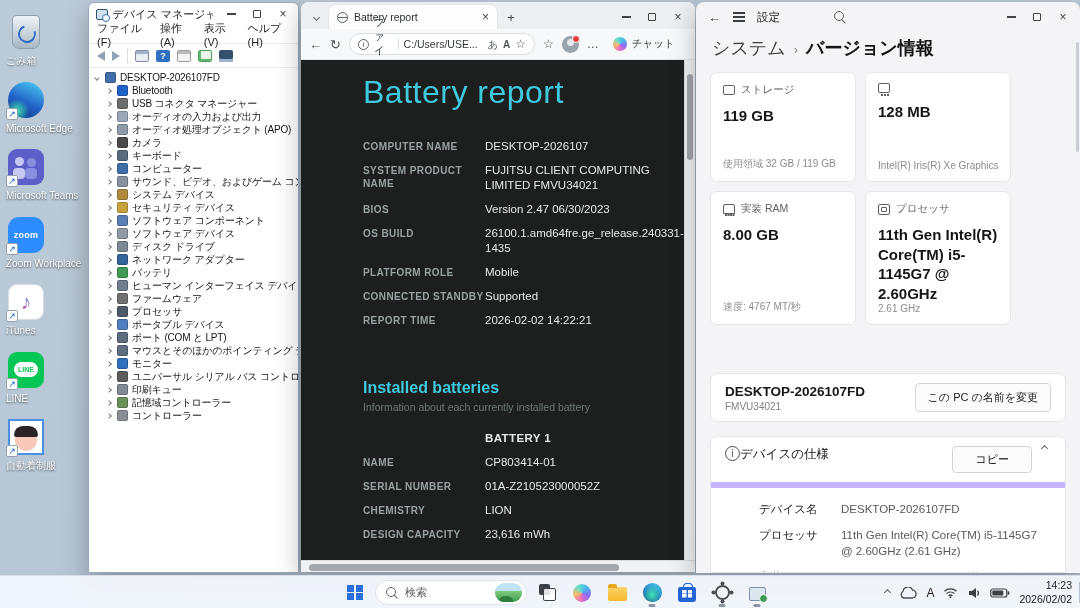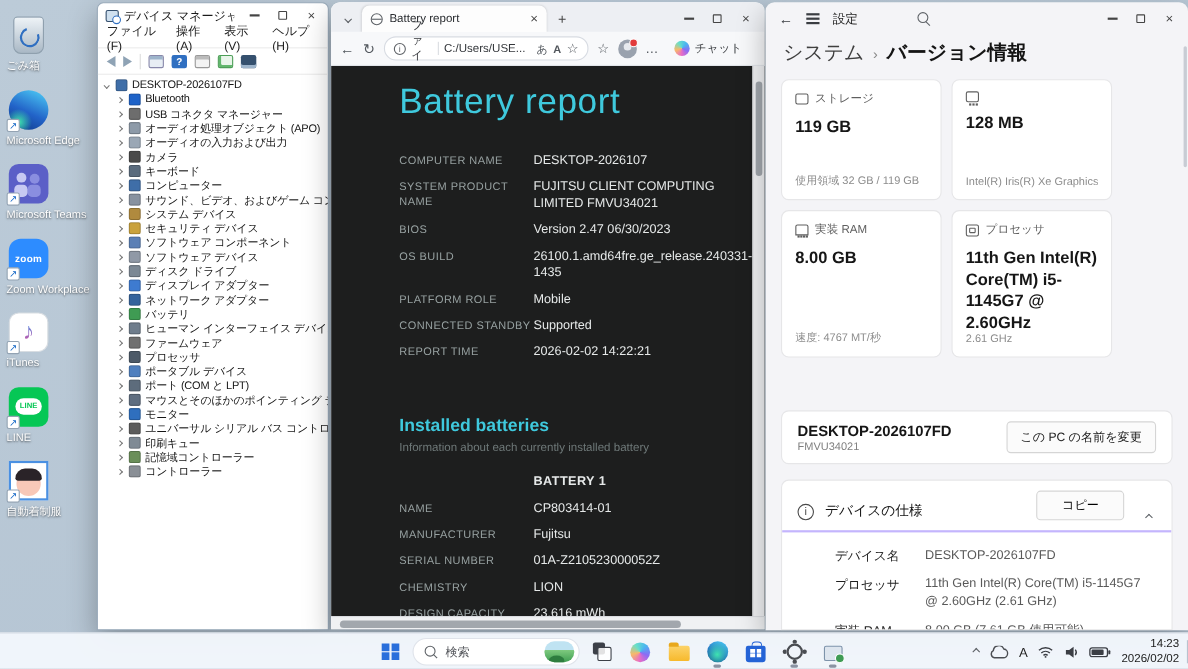--- a/index.html
+++ b/index.html
@@ -111,21 +111,21 @@
 [data-name="translate-icon"]::before{content:"あ";font-size:10px}
 [data-name="read-aloud-icon"]::before{content:"A";font-size:10px;font-weight:bold}
 .avatar{width:17px;height:17px;border-radius:50%;background:#9aa2ae;position:relative}
 .avatar::before{content:"";position:absolute;left:5px;top:3px;width:7px;height:7px;border-radius:50%;background:#e6e9ee}
 .avatar::after{content:"";position:absolute;right:-1px;top:-1px;width:6px;height:6px;border-radius:50%;background:#e23b3b;border:1px solid #fff}
 .chat-btn{display:flex;align-items:center;gap:5px;font-size:10.5px;color:#33363a;padding:2px 6px;border-radius:10px}
 .copilot-ic{width:14px;height:14px;border-radius:50%;background:conic-gradient(from 40deg,#4ab6f0,#8a6cf5,#e86cc6,#f7b96a,#69e0c8,#4ab6f0)}
 .br-content{flex:1;background:#1d1e1e;position:relative;overflow:hidden;padding:14px 26px 0 62px}
 .report-title{font-size:32px;font-weight:300;letter-spacing:.5px;color:#3fc9dd;margin-bottom:28px}
 .frow{display:flex;margin-bottom:9px}
-.frow .fl{flex:0 0 122px;font-size:10px;font-weight:400;letter-spacing:.4px;color:#98a2a2;line-height:1.35;padding-top:1px}
+.frow .fl{flex:0 0 122px;font-size:10px;font-weight:700;letter-spacing:.4px;color:#98a2a2;line-height:1.35;padding-top:1px}
 .frow .fv{flex:1;font-size:11.5px;color:#e6e9e9;line-height:1.3;max-width:190px}
 .sec-head{margin-top:52px;font-size:16px;font-weight:600;color:#3fc9dd}
 .sec-sub{font-size:10.5px;color:#6e7878;margin:4px 0 18px}
 .bat-col{font-size:10px;font-weight:600;color:#98a2a2;letter-spacing:.4px}
 .vscroll{position:absolute;right:0;top:0;bottom:0;width:11px;background:#f0f1f3;border-left:1px solid #dadce0}
 .vscroll .thumb{position:absolute;left:2px;right:2px;top:14px;height:86px;border-radius:4px;background:#a2a7ad}
 .hscroll{height:12px;background:#f0f1f3;border-top:1px solid #dadce0;position:relative}
 .hscroll .thumb{position:absolute;left:8px;top:2.5px;height:7px;width:310px;border-radius:4px;background:#a2a7ad}
 
 .win-st{left:696px;top:2px;width:384px;height:571px;background:#f4f4f7;border-radius:8px 8px 0 0;display:flex;flex-direction:column;overflow:hidden}
@@ -148,21 +148,21 @@
 [data-name="ram-card-icon"]::after{content:"";position:absolute;left:1px;bottom:-3px;width:1.5px;height:2px;background:#5f5f5f;box-shadow:2.5px 0 0 #5f5f5f,5px 0 0 #5f5f5f,7.5px 0 0 #5f5f5f}
 [data-name="cpu-card-icon"]{width:11px;height:11px;border-radius:2px}
 [data-name="cpu-card-icon"]::after{content:"";position:absolute;inset:2px;border:1px solid #5f5f5f;border-radius:1px}
 .card-val{font-size:15px;font-weight:600;color:#161616;margin-top:9px;line-height:1.3}
 .card-foot{margin-top:auto;font-size:10px;color:#8c8c8c;white-space:nowrap;overflow:hidden}
 .name-card{background:#fff;border:1px solid #e6e6e8;border-radius:7px;margin:36px 14px 0;padding:9px 14px;display:flex;align-items:center}
 .dev-name{font-size:13.5px;font-weight:600;color:#161616}
 .dev-model{font-size:10px;color:#7f7f7f;margin-top:2px}
 .btn{margin-left:auto;background:#fbfbfb;border:1px solid #d5d5d5;border-radius:4px;font-size:11px;color:#1a1a1a;padding:6px 12px;white-space:nowrap}
 .spec-card{background:#fff;border:1px solid #e6e6e8;border-radius:7px 7px 0 0;margin:14px 14px 0;flex:1;display:flex;flex-direction:column;overflow:hidden}
-.spec-head{display:flex;align-items:flex-end;gap:10px;padding:9px 14px;border-bottom:2px solid #c4b5fd}
+.spec-head{display:flex;align-items:flex-start;gap:0;padding:9px 14px;border-bottom:6px solid #c4b5fd}
 .info-big{width:15px;height:15px;border:1.2px solid #4a4a4a;border-radius:50%;font-size:10px;line-height:14px;text-align:center;color:#4a4a4a}
 .info-big::before{content:"i"}
 .spec-title{font-size:12.5px;color:#141414}
 .copy-btn{margin-left:auto;background:#fbfbfb;border:1px solid #d5d5d5;border-radius:4px;font-size:11px;padding:5px 22px}
 .spec-chev{margin:0 4px 0 10px}
 .spec-rows{padding:13px 14px 6px 48px}
 .srow{display:flex;margin-bottom:10px}
 .srow .sl{flex:0 0 82px;font-size:11.5px;color:#1f1f1f;padding-top:1px;white-space:nowrap}
 .srow .sv{flex:1;font-size:11.5px;color:#595959;line-height:1.4}
 .st-scroll{position:absolute;right:1px;top:40px;width:3px;height:110px;border-radius:2px;background:#c8ccd4}
@@ -315,38 +315,38 @@
           </span>
           <span class="nicon" data-name="usb-connector-icon"></span>
           <span class="tlbl" data-name="tree-node-label">USB コネクタ マネージャー</span>
         </div>
 
         <div class="trow" data-name="tree-row">
           <span class="indent1"></span>
           <span class="twisty" data-name="chevron-right-icon">
             <span class="chev r"></span>
           </span>
+          <span class="nicon" data-name="audio-io-icon"></span>
+          <span class="tlbl" data-name="tree-node-label">オーディオの入力および出力</span>
+        </div>
+
+        <div class="trow" data-name="tree-row">
+          <span class="indent1"></span>
+          <span class="twisty" data-name="chevron-right-icon">
+            <span class="chev r"></span>
+          </span>
           <span class="nicon" data-name="audio-apo-icon"></span>
           <span class="tlbl" data-name="tree-node-label">オーディオ処理オブジェクト (APO)</span>
         </div>
 
         <div class="trow" data-name="tree-row">
           <span class="indent1"></span>
           <span class="twisty" data-name="chevron-right-icon">
             <span class="chev r"></span>
           </span>
-          <span class="nicon" data-name="audio-io-icon"></span>
-          <span class="tlbl" data-name="tree-node-label">オーディオの入力および出力</span>
-        </div>
-
-        <div class="trow" data-name="tree-row">
-          <span class="indent1"></span>
-          <span class="twisty" data-name="chevron-right-icon">
-            <span class="chev r"></span>
-          </span>
           <span class="nicon" data-name="camera-icon"></span>
           <span class="tlbl" data-name="tree-node-label">カメラ</span>
         </div>
 
         <div class="trow" data-name="tree-row">
           <span class="indent1"></span>
           <span class="twisty" data-name="chevron-right-icon">
             <span class="chev r"></span>
           </span>
           <span class="nicon" data-name="keyboard-icon"></span>
@@ -409,28 +409,20 @@
 
         <div class="trow" data-name="tree-row">
           <span class="indent1"></span>
           <span class="twisty" data-name="chevron-right-icon">
             <span class="chev r"></span>
           </span>
           <span class="nicon" data-name="disk-icon"></span>
           <span class="tlbl" data-name="tree-node-label">ディスク ドライブ</span>
         </div>
 
-        <div class="trow" data-name="tree-row">
-          <span class="indent1"></span>
-          <span class="twisty" data-name="chevron-right-icon">
-            <span class="chev r"></span>
-          </span>
-          <span class="nicon" data-name="display-adapter-icon"></span>
-          <span class="tlbl" data-name="tree-node-label">ディスプレイ アダプター</span>
-        </div>
 
         <div class="trow" data-name="tree-row">
           <span class="indent1"></span>
           <span class="twisty" data-name="chevron-right-icon">
             <span class="chev r"></span>
           </span>
           <span class="nicon" data-name="network-icon"></span>
           <span class="tlbl" data-name="tree-node-label">ネットワーク アダプター</span>
         </div>
 
@@ -634,24 +626,20 @@
       <span class="fl"></span>
       <span class="fv bat-col" data-name="battery-column-header">BATTERY 1</span>
     </div>
     <div data-name="battery-row-list">
 
         <div class="frow" data-name="battery-row">
           <span class="fl" data-name="battery-row-label">NAME</span>
           <span class="fv" data-name="battery-row-value">CP803414-01</span>
         </div>
 
-        <div class="frow" data-name="battery-row">
-          <span class="fl" data-name="battery-row-label">MANUFACTURER</span>
-          <span class="fv" data-name="battery-row-value">Fujitsu</span>
-        </div>
 
         <div class="frow" data-name="battery-row">
           <span class="fl" data-name="battery-row-label">SERIAL NUMBER</span>
           <span class="fv" data-name="battery-row-value">01A-Z210523000052Z</span>
         </div>
 
         <div class="frow" data-name="battery-row">
           <span class="fl" data-name="battery-row-label">CHEMISTRY</span>
           <span class="fv" data-name="battery-row-value">LION</span>
         </div>

